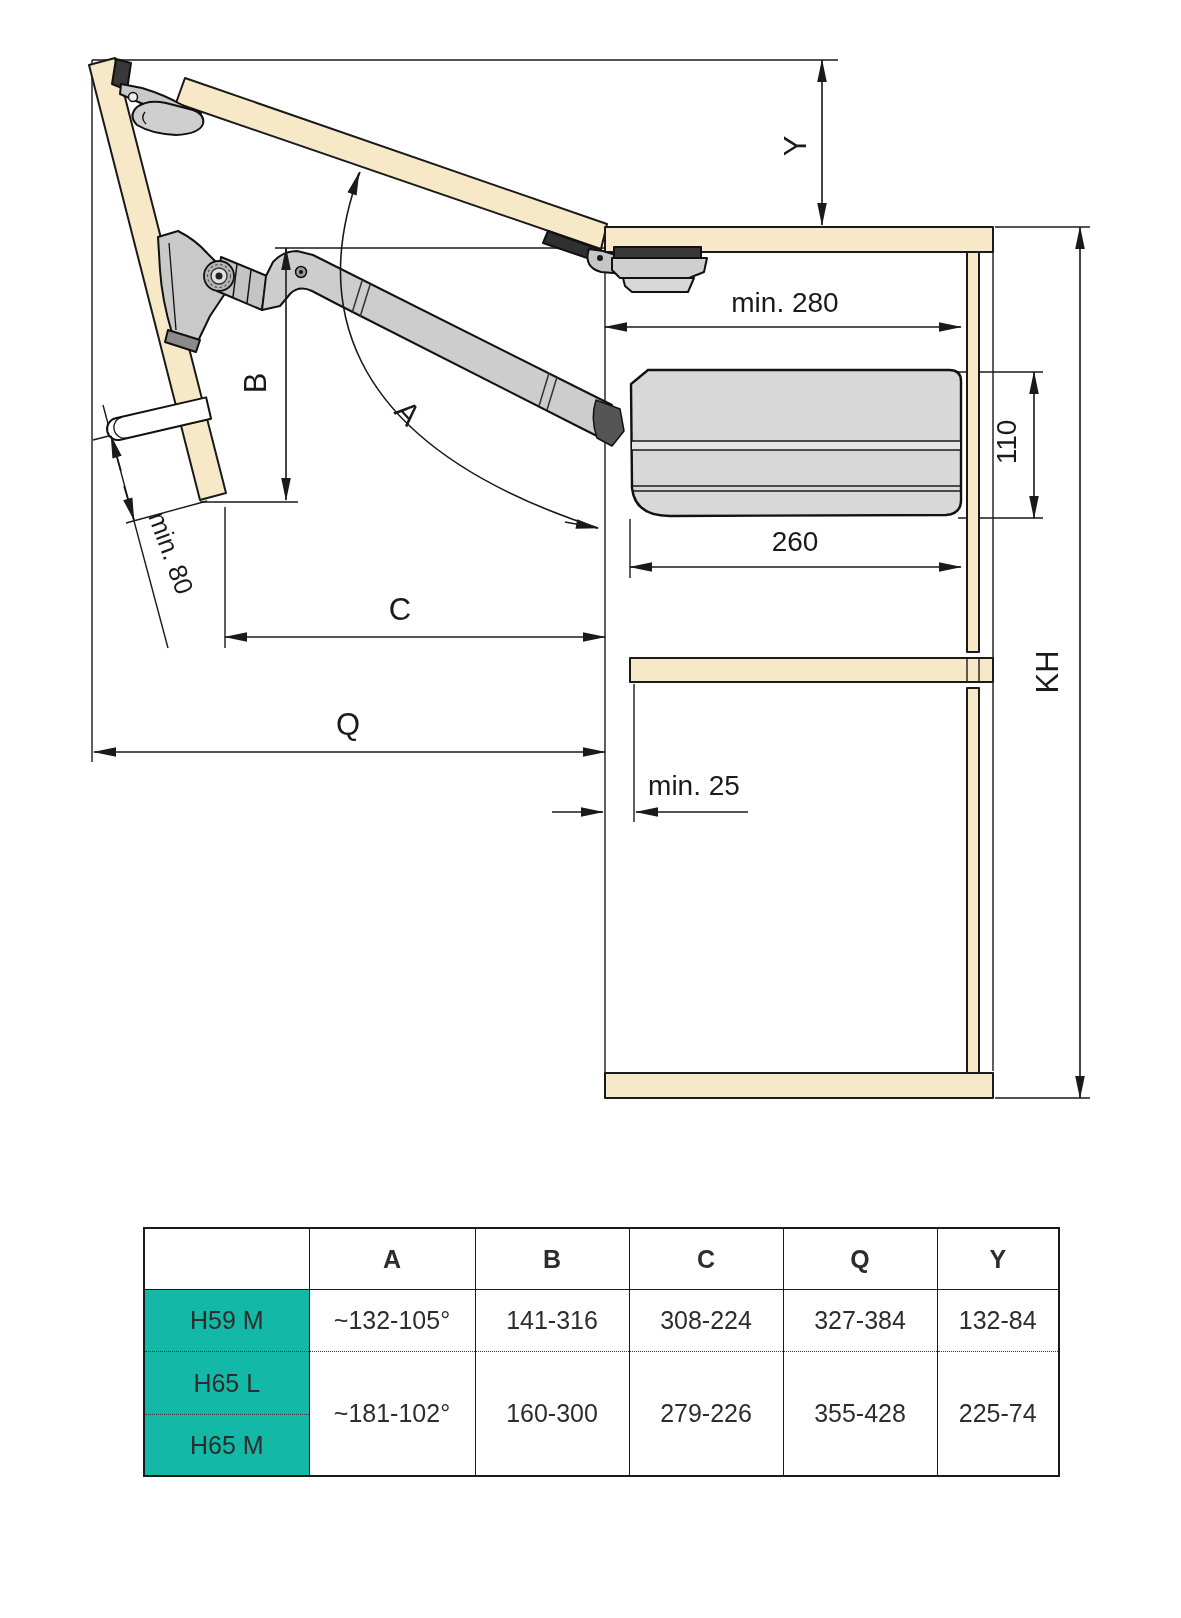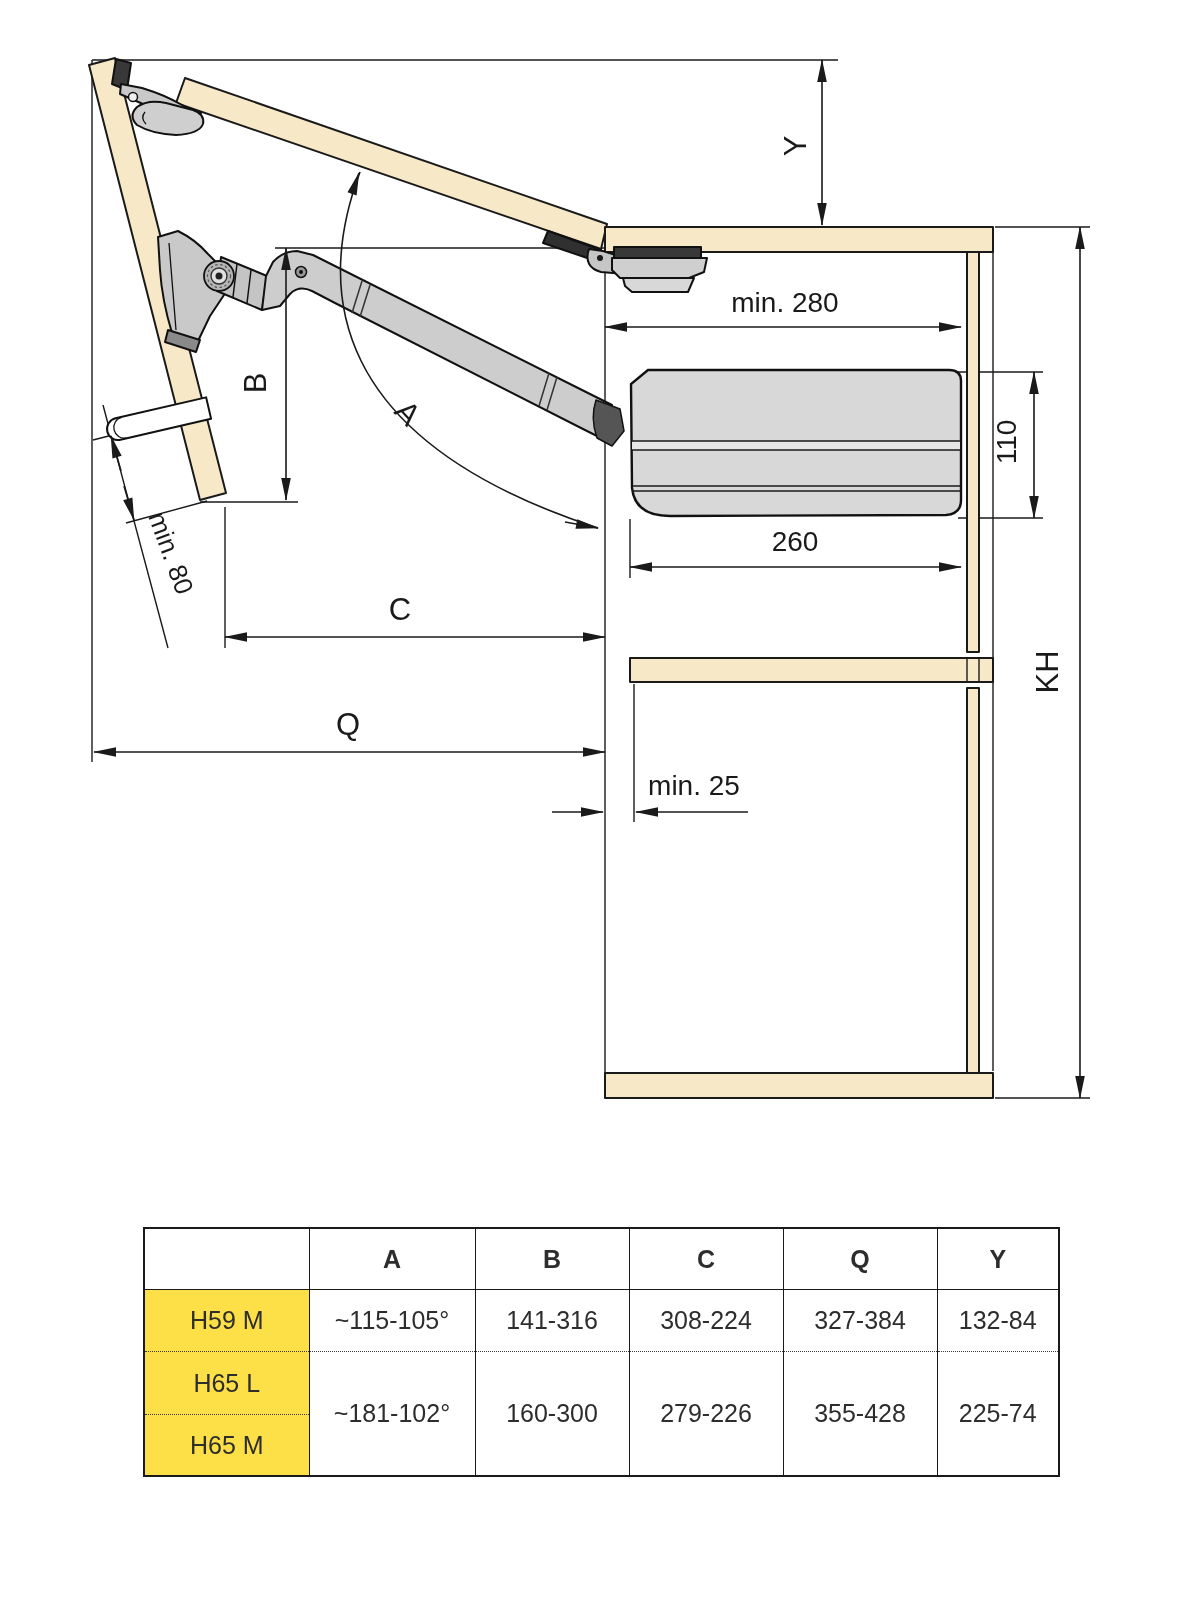--- a/index.html
+++ b/index.html
@@ -10,21 +10,21 @@
   .dimtxt-big{font-size:31px;}
   .dimtxt-sm{font-size:26px;}
 
   
   .spec-table{position:absolute;left:143px;top:1227px;width:915px;height:243px;
     border-collapse:collapse;table-layout:fixed;font-size:25px;color:#2d2d2d;}
   .spec-table td,.spec-table th{border-left:1.5px solid #1a1a1a;border-right:1.5px solid #1a1a1a;
     text-align:center;vertical-align:middle;padding:0;}
   .spec-table{border:2px solid #1a1a1a;}
   .spec-table thead th{height:60px;font-weight:bold;border-bottom:1.5px solid #1a1a1a;background:#fff;}
-  .spec-table .rowhead{background:#fde047;}
+  .spec-table .rowhead{background:#14b8a6;}
   .r1 td{height:61px;border-bottom:1.5px dotted #3a3a3a;}
   .r2 td{height:62px;}
   .r2 td.rowhead{border-bottom:1.5px dotted #3a3a3a;}
   .r3 td{height:60px;}
   .col-model{width:165px;}
   .col-a{width:166px;}
   .col-b{width:154px;}
   .col-c{width:154px;}
   .col-q{width:154px;}
   .col-y{width:122px;}
@@ -187,21 +187,21 @@
       <th>A</th>
       <th>B</th>
       <th>C</th>
       <th>Q</th>
       <th>Y</th>
     </tr>
   </thead>
   <tbody>
     <tr class="r1">
       <td class="rowhead">H59 M</td>
-      <td>~115-105°</td>
+      <td>~132-105°</td>
       <td>141-316</td>
       <td>308-224</td>
       <td>327-384</td>
       <td>132-84</td>
     </tr>
     <tr class="r2">
       <td class="rowhead">H65 L</td>
       <td rowspan="2">~181-102°</td>
       <td rowspan="2">160-300</td>
       <td rowspan="2">279-226</td>

